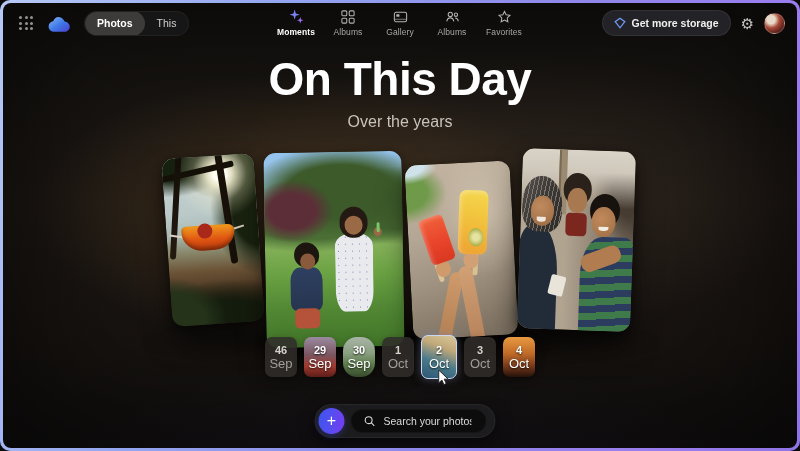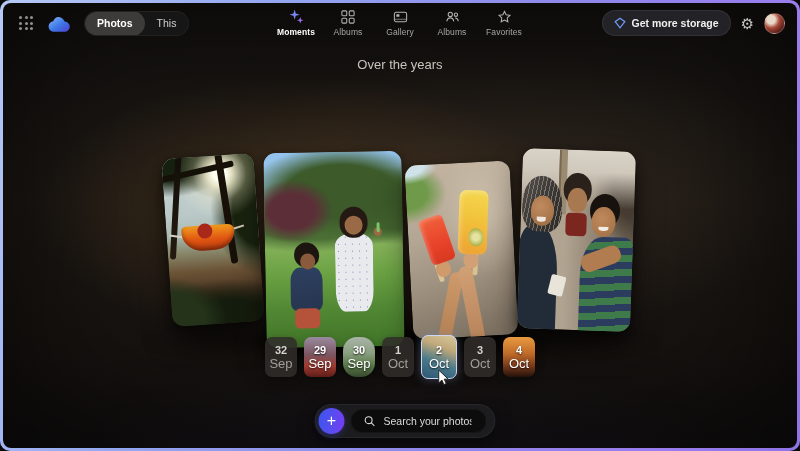--- a/index.html
+++ b/index.html
@@ -38,21 +38,21 @@
   .storage-btn{display:flex;align-items:center;gap:6px;background:#232327;height:26px;padding:0 11px;
     border-radius:13px;border:1px solid rgba(255,255,255,.07);cursor:pointer;}
   .storage-btn span{font-size:10.5px;color:#f0f0f0;font-weight:700;}
   .gear{font-size:15px;color:#c2c2c2;cursor:pointer;line-height:1;}
   .avatar{width:21px;height:21px;border-radius:50%;cursor:pointer;border:1px solid rgba(255,255,255,.2);
     background:radial-gradient(circle at 32% 30%,#e8d8c8 0 22%,#a84838 45%,#58201a 75%,#2a100c 100%);}
 
   
   .hero{position:absolute;top:48px;left:0;right:0;text-align:center;z-index:3;}
   .hero h1{margin:0;font-size:46px;line-height:56px;font-weight:700;color:#ffffff;letter-spacing:-.5px;}
-  .hero .sub{margin-top:6px;font-size:13px;color:#c8c3bc;}
+  .hero .sub{margin-top:6px;font-size:16px;color:#c8c3bc;}
 
   
   .cards{position:absolute;top:147px;left:50%;transform:translateX(-50%);display:flex;gap:6px;
     align-items:flex-start;z-index:2;}
   .photo-card{border-radius:12px;overflow:hidden;position:relative;
     box-shadow:0 16px 28px rgba(0,0,0,.55),0 3px 10px rgba(0,0,0,.45),inset 0 0 0 1px rgba(255,255,255,.06);}
   .photo-card .layer{position:absolute;}
   .c1{width:92px;height:168px;margin-top:6px;transform:rotate(-4deg);}
   .c2{width:138px;height:195px;margin-top:2px;transform:rotate(-1deg);}
   .c3{width:105px;height:174px;margin-top:13px;transform:rotate(-3deg);}
@@ -262,20 +262,21 @@
           <path d="M7 1.4L12.6 5.4 7 12.6 1.4 5.4z" fill="none" stroke="#6e9af5" stroke-width="1.5"></path>
         </svg>
         <span>Get more storage</span>
       </div>
       <span class="gear">⚙</span>
       <div class="avatar"></div>
     </div>
   </div>
 
   <div class="hero">
+    <h1>On This Day</h1>
     <div class="sub">Over the years</div>
   </div>
 
   <div class="floor-shadow"></div>
 
   <div class="cards">
     <div class="photo-card c1">
       <div class="art-hammock">
         <div class="layer branch"></div>
             <div class="layer trunkL"></div>
@@ -328,21 +329,21 @@
             <div class="layer r-face"></div>
         <div class="layer r-smile"></div>
             <div class="layer w-arm"></div>
             <div class="layer w-card"></div>
       </div>
     </div>
   </div>
 
   <div class="dates">
     <div class="date-tile">
-      <span class="d">32</span>
+      <span class="d">46</span>
       <span class="m">Sep</span>
     </div>
     <div class="date-tile has-photo t-29">
       <span class="d">29</span>
       <span class="m">Sep</span>
     </div>
     <div class="date-tile has-photo t-30">
       <span class="d">30</span>
       <span class="m">Sep</span>
     </div>

